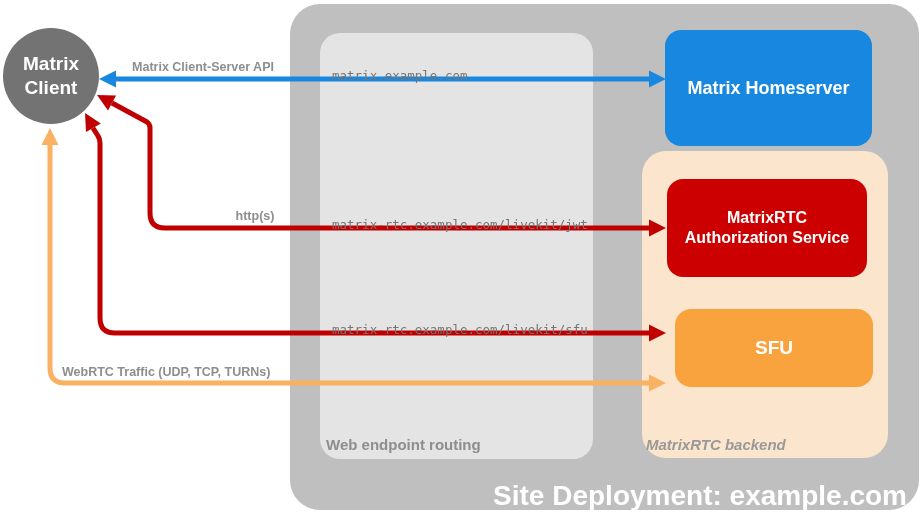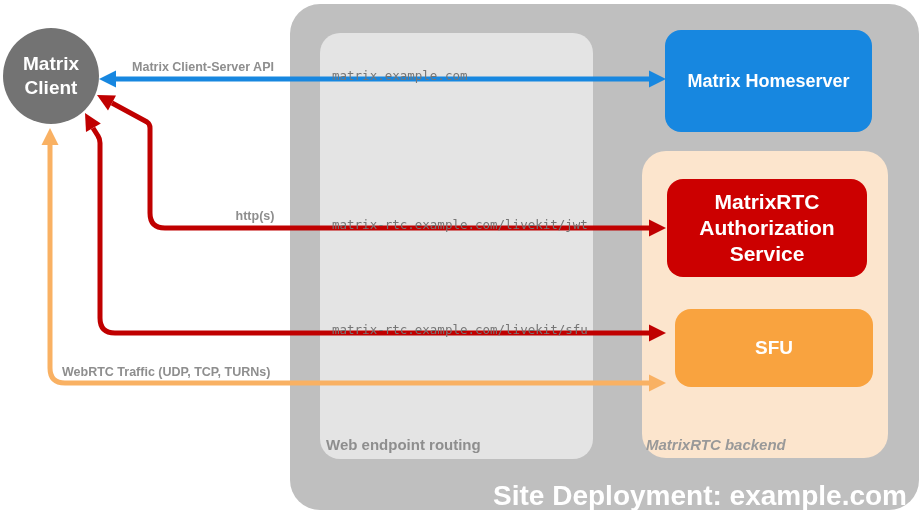--- a/index.html
+++ b/index.html
@@ -16,22 +16,22 @@
     background:#e4e4e4;border-radius:20px;
   }
   .peach-box{
     position:absolute;left:642px;top:151px;width:246px;height:307px;
     background:#fce5cd;border-radius:24px;
   }
   .node{
     position:absolute;display:flex;align-items:center;justify-content:center;
     border-radius:16px;color:#ffffff;font-weight:bold;text-align:center;line-height:1.25;
   }
-  .node-homeserver{left:665px;top:30px;width:207px;height:102px;background:#1787e0;font-size:18px;}
-  .node-auth{left:667px;top:179px;width:200px;height:98px;background:#cc0000;font-size:21px;padding:0 10px;box-sizing:border-box;}
+  .node-homeserver{left:665px;top:30px;width:207px;height:116px;background:#1787e0;font-size:18px;}
+  .node-auth{left:667px;top:179px;width:200px;height:98px;background:#cc0000;font-size:16px;padding:0 10px;box-sizing:border-box;}
   .node-sfu{left:667px;top:309px;width:198px;height:78px;background:#f9a33f;font-size:19px;margin-left:8px;}
   .node-client{
     position:absolute;left:3px;top:28px;width:96px;height:96px;border-radius:50%;
     background:#737373;color:#ffffff;font-weight:bold;font-size:19px;line-height:1.25;
     display:flex;align-items:center;justify-content:center;text-align:center;
   }
   .node-client span{width:70px;}
   svg.arrows{position:absolute;left:0;top:0;pointer-events:none;}
   .line-label{
     position:absolute;color:#8e8e8e;font-weight:bold;font-size:12.5px;line-height:1.1;

